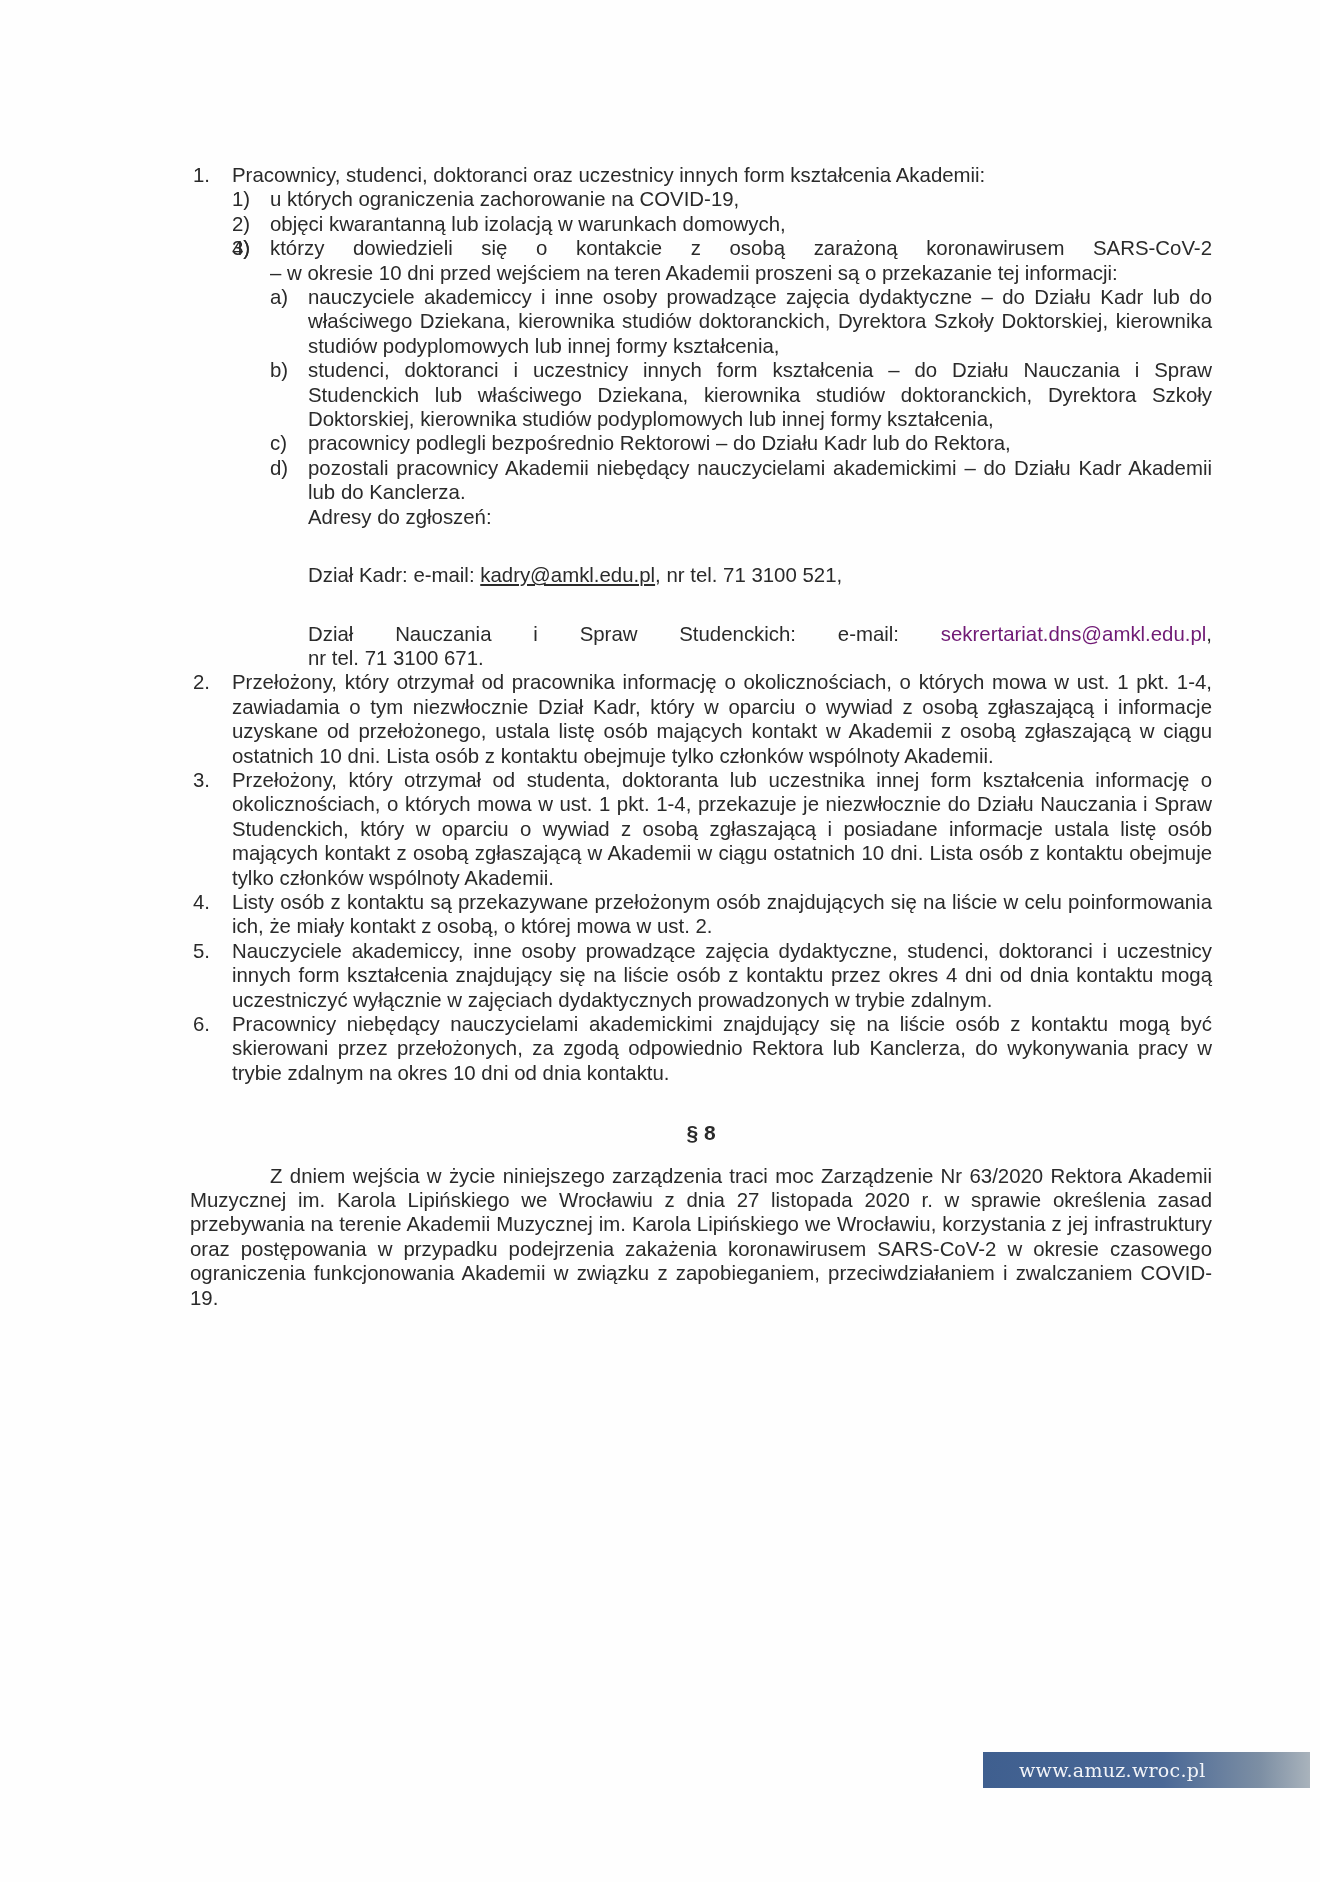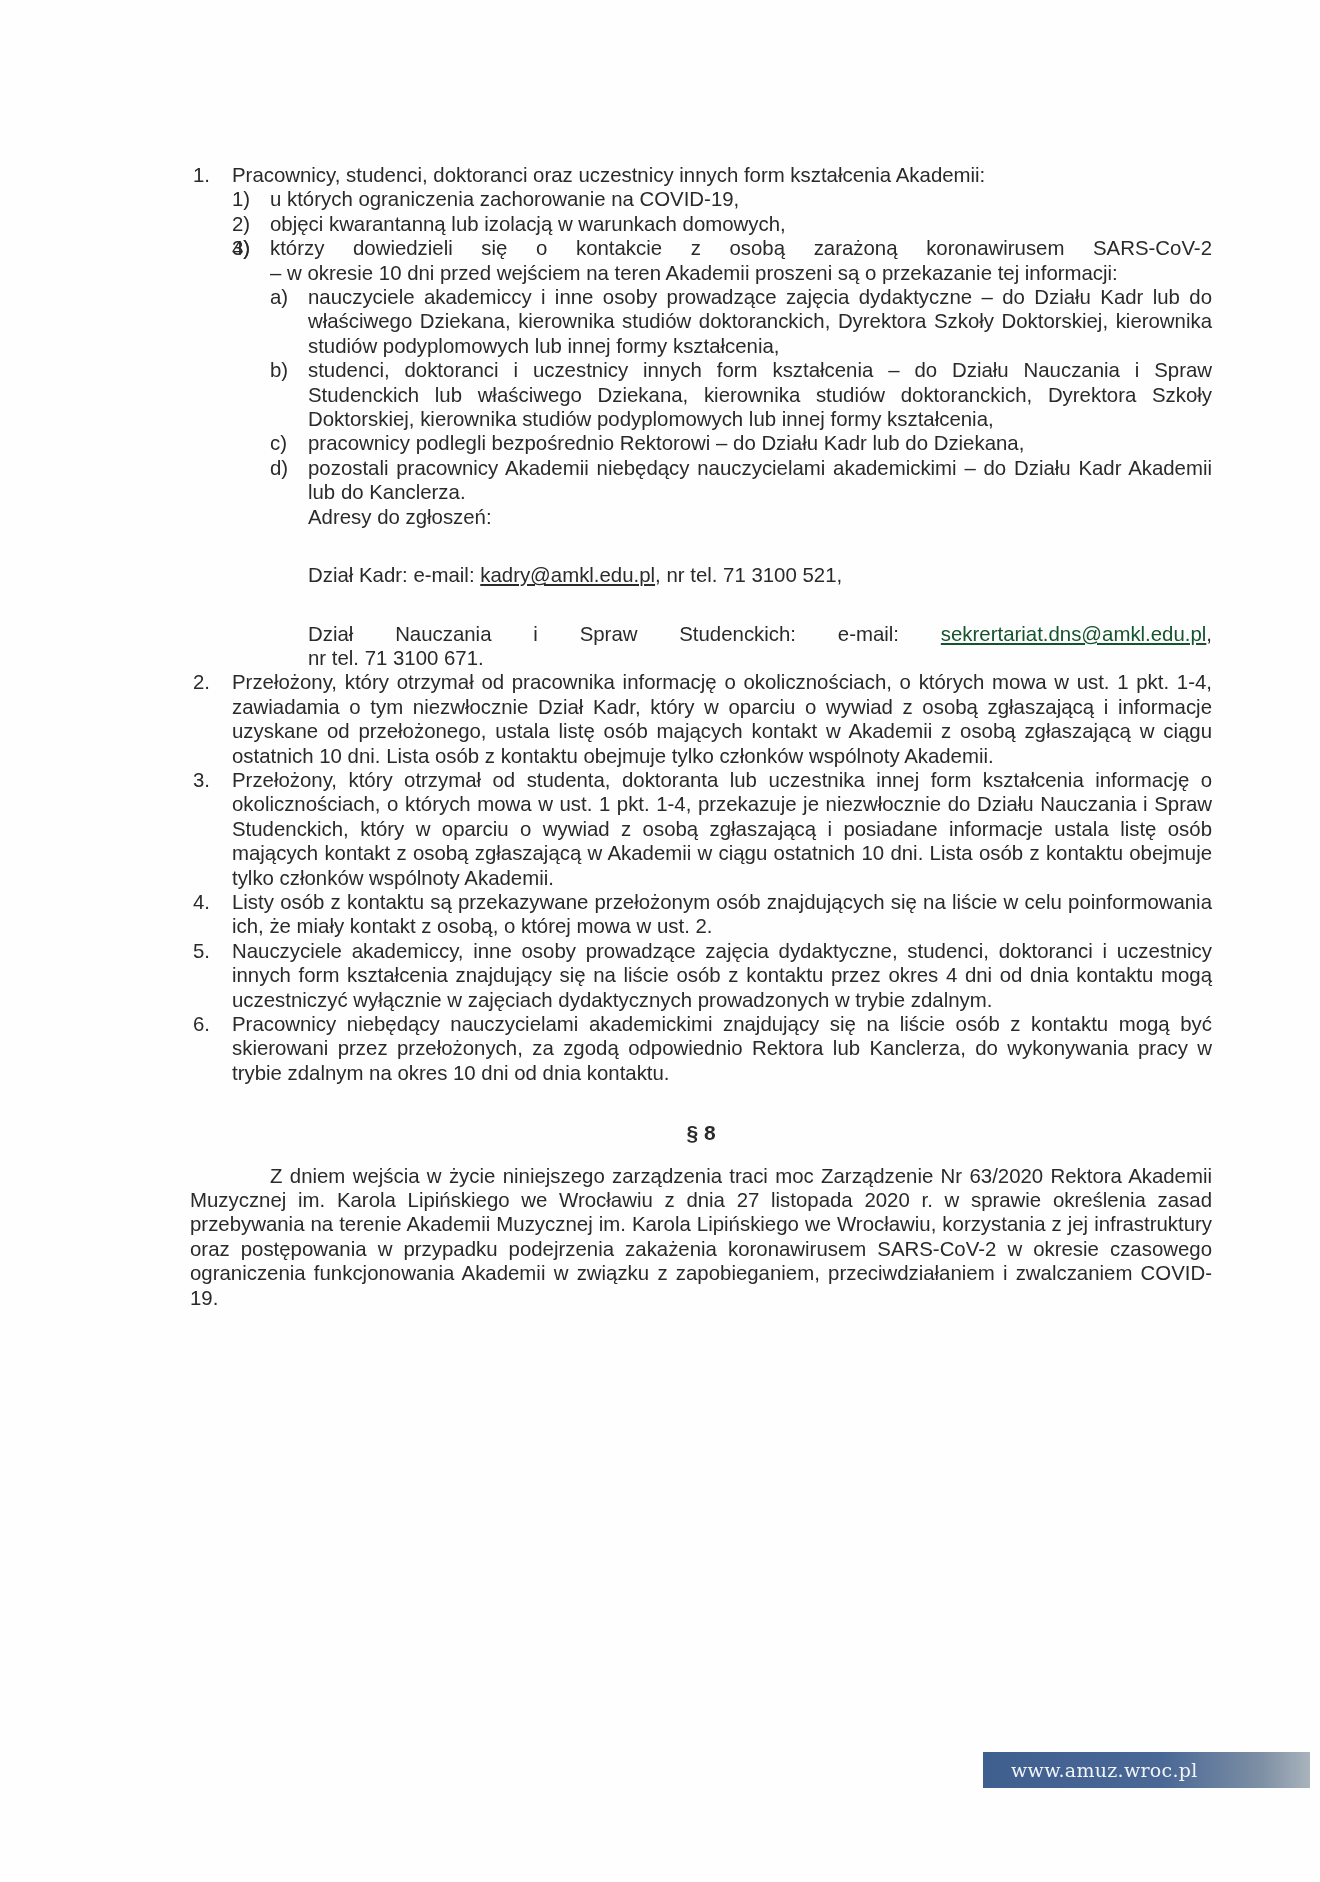--- a/index.html
+++ b/index.html
@@ -13,28 +13,28 @@
     .item { position: relative; padding-left: 42px; text-align: justify; }
     .num { position: absolute; left: 3px; top: 0; }
     .sub { position: relative; padding-left: 38px; text-align: justify; }
     .sub .num { left: 0; }
     .sublist { margin-left: 0; }
     .letters { margin-left: 38px; }
     .addr { padding-left: 38px; text-align: justify; }
     .addr-line { text-align: justify; text-align-last: justify; margin-top: 34px; }
     .addr-line.nojust { text-align-last: left; }
     a.mail-black { color: #2a2a2a; text-decoration: underline; }
-    a.mail-blue { color: #14532d; text-decoration: underline; }
+    a.mail-blue { color: #701a75; }
     .section-sign { text-align: center; font-weight: bold; margin-top: 36px; margin-bottom: 18px; font-size: 21px; }
     .para { text-indent: 80px; text-align: justify; }
     .footer-bar {
       position: absolute; left: 983px; top: 1752px; width: 327px; height: 36px;
       background: linear-gradient(90deg, #3f5f8f 0%, #4a6896 55%, #7d8fa4 85%, #a9b3bc 100%);
       color: #f2f4f8; font-family: "DejaVu Serif", serif; font-size: 19px; line-height: 36px;
-      padding-left: 28px; box-sizing: border-box; letter-spacing: 0.3px;
+      padding-left: 36px; box-sizing: border-box; letter-spacing: 0.3px;
     }
   </style>
 </head>
 <body>
 
 <div class="page">
   <div class="content">
 
     <div class="item">
       <span class="num">1.</span>
@@ -62,21 +62,21 @@
           <div class="sub">
             <span class="num">a)</span>
             <span>nauczyciele akademiccy i inne osoby prowadzące zajęcia dydaktyczne – do Działu Kadr lub do właściwego Dziekana, kierownika studiów doktoranckich, Dyrektora Szkoły Doktorskiej, kierownika studiów podyplomowych lub innej formy kształcenia,</span>
           </div>
           <div class="sub">
             <span class="num">b)</span>
             <span>studenci, doktoranci i uczestnicy innych form kształcenia – do Działu Nauczania i Spraw Studenckich lub właściwego Dziekana, kierownika studiów doktoranckich, Dyrektora Szkoły Doktorskiej, kierownika studiów podyplomowych lub innej formy kształcenia,</span>
           </div>
           <div class="sub">
             <span class="num">c)</span>
-            <span>pracownicy podlegli bezpośrednio Rektorowi – do Działu Kadr lub do Dziekana,</span>
+            <span>pracownicy podlegli bezpośrednio Rektorowi – do Działu Kadr lub do Rektora,</span>
           </div>
           <div class="sub">
             <span class="num">d)</span>
             <span>pozostali pracownicy Akademii niebędący nauczycielami akademickimi – do Działu Kadr Akademii lub do Kanclerza.</span>
           </div>
 
           <div class="addr">
             <div>Adresy do zgłoszeń:</div>
             <div class="addr-line nojust">
               <span>Dział Kadr: e-mail: </span><a class="mail-black">kadry@amkl.edu.pl</a><span>, nr tel. 71 3100 521,</span>

